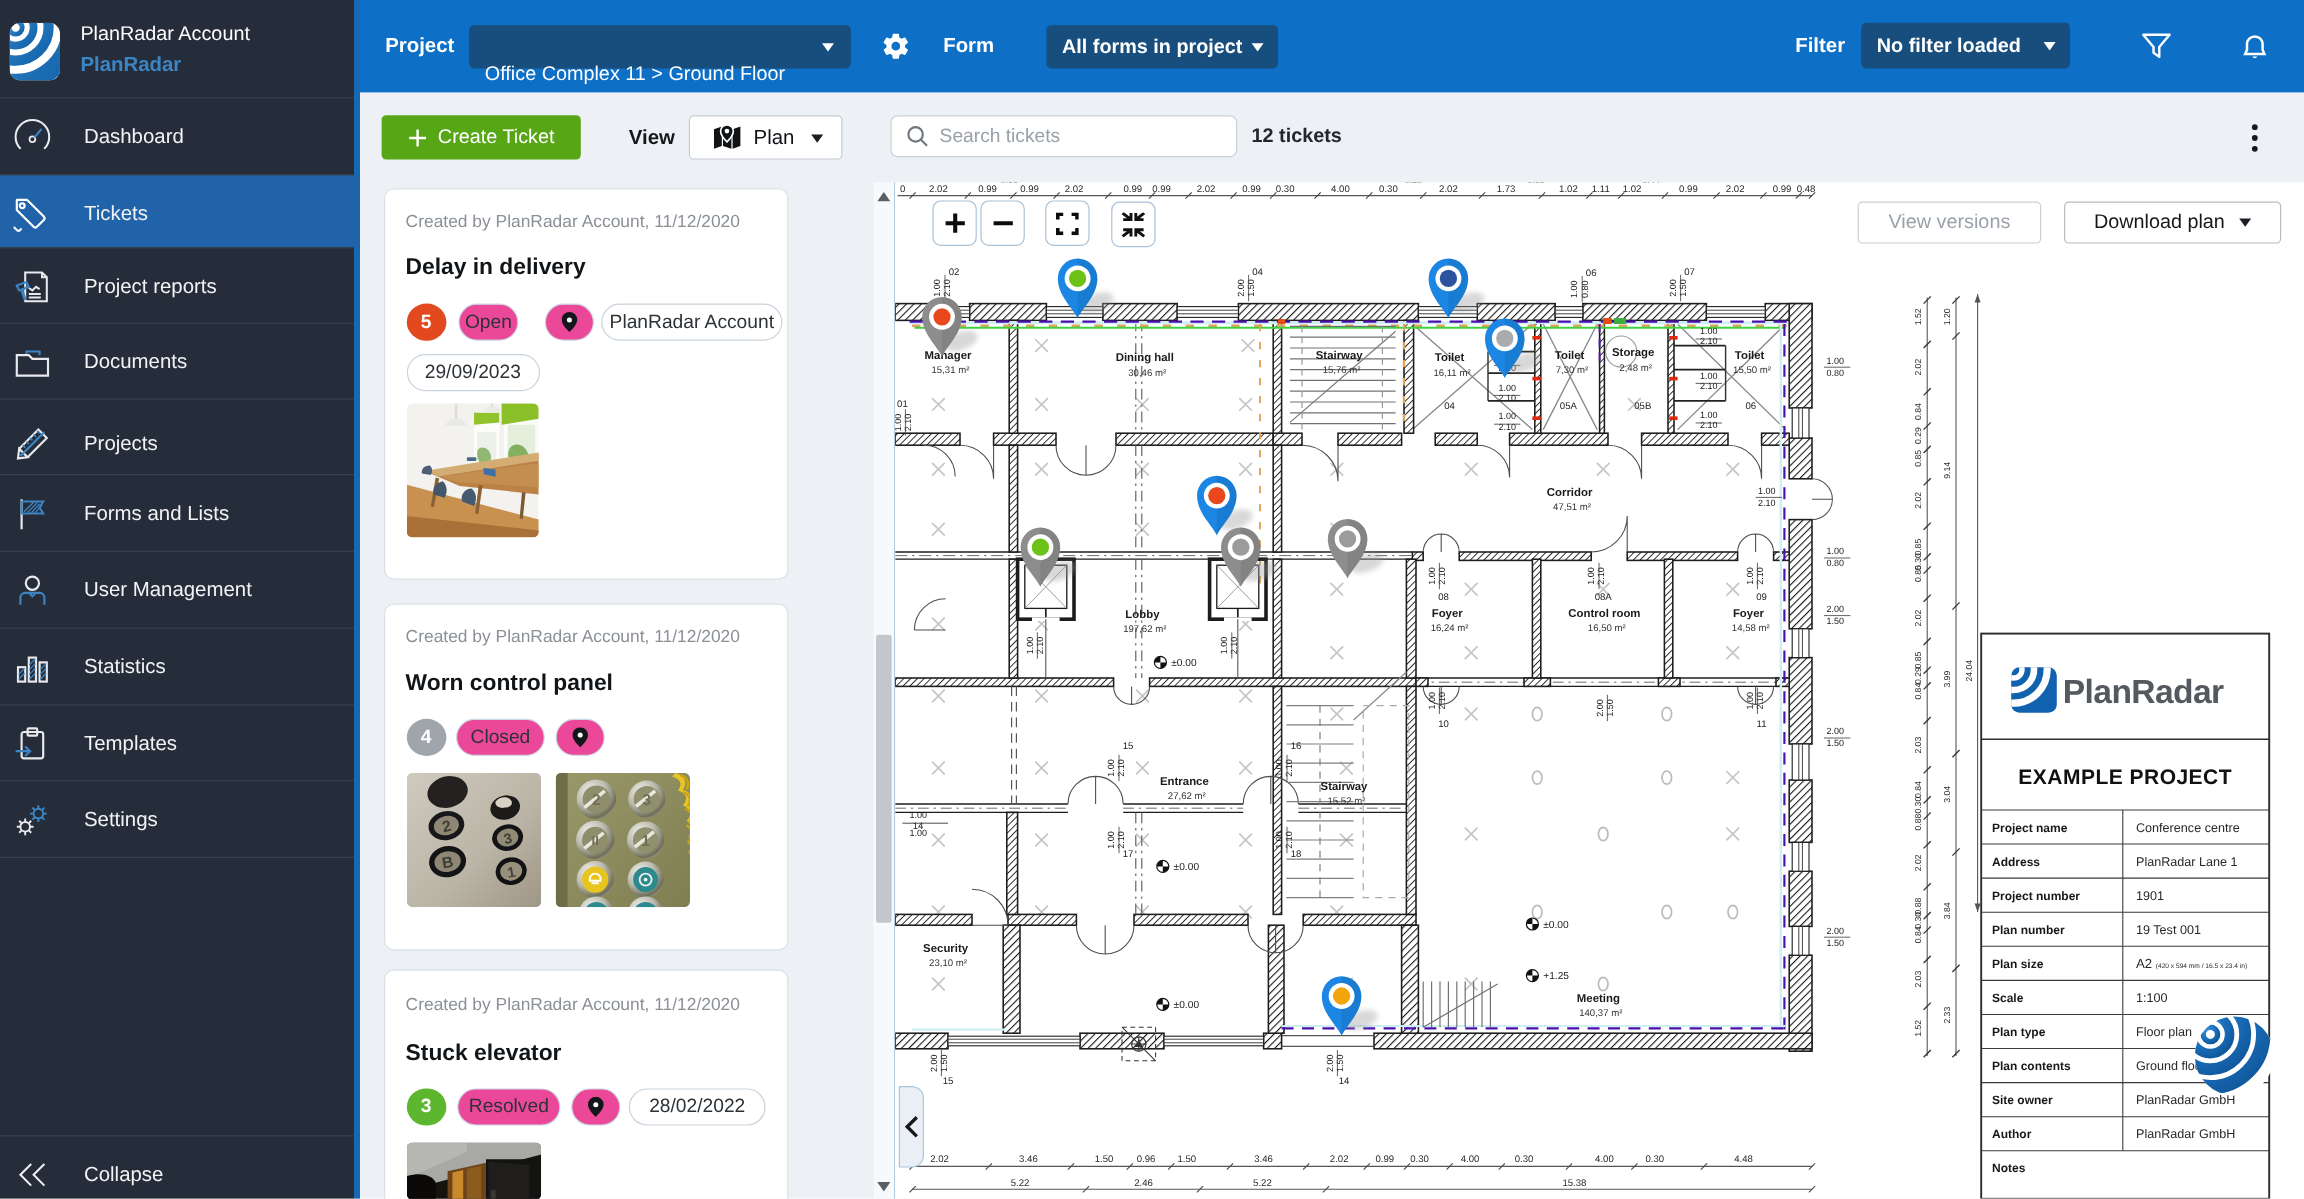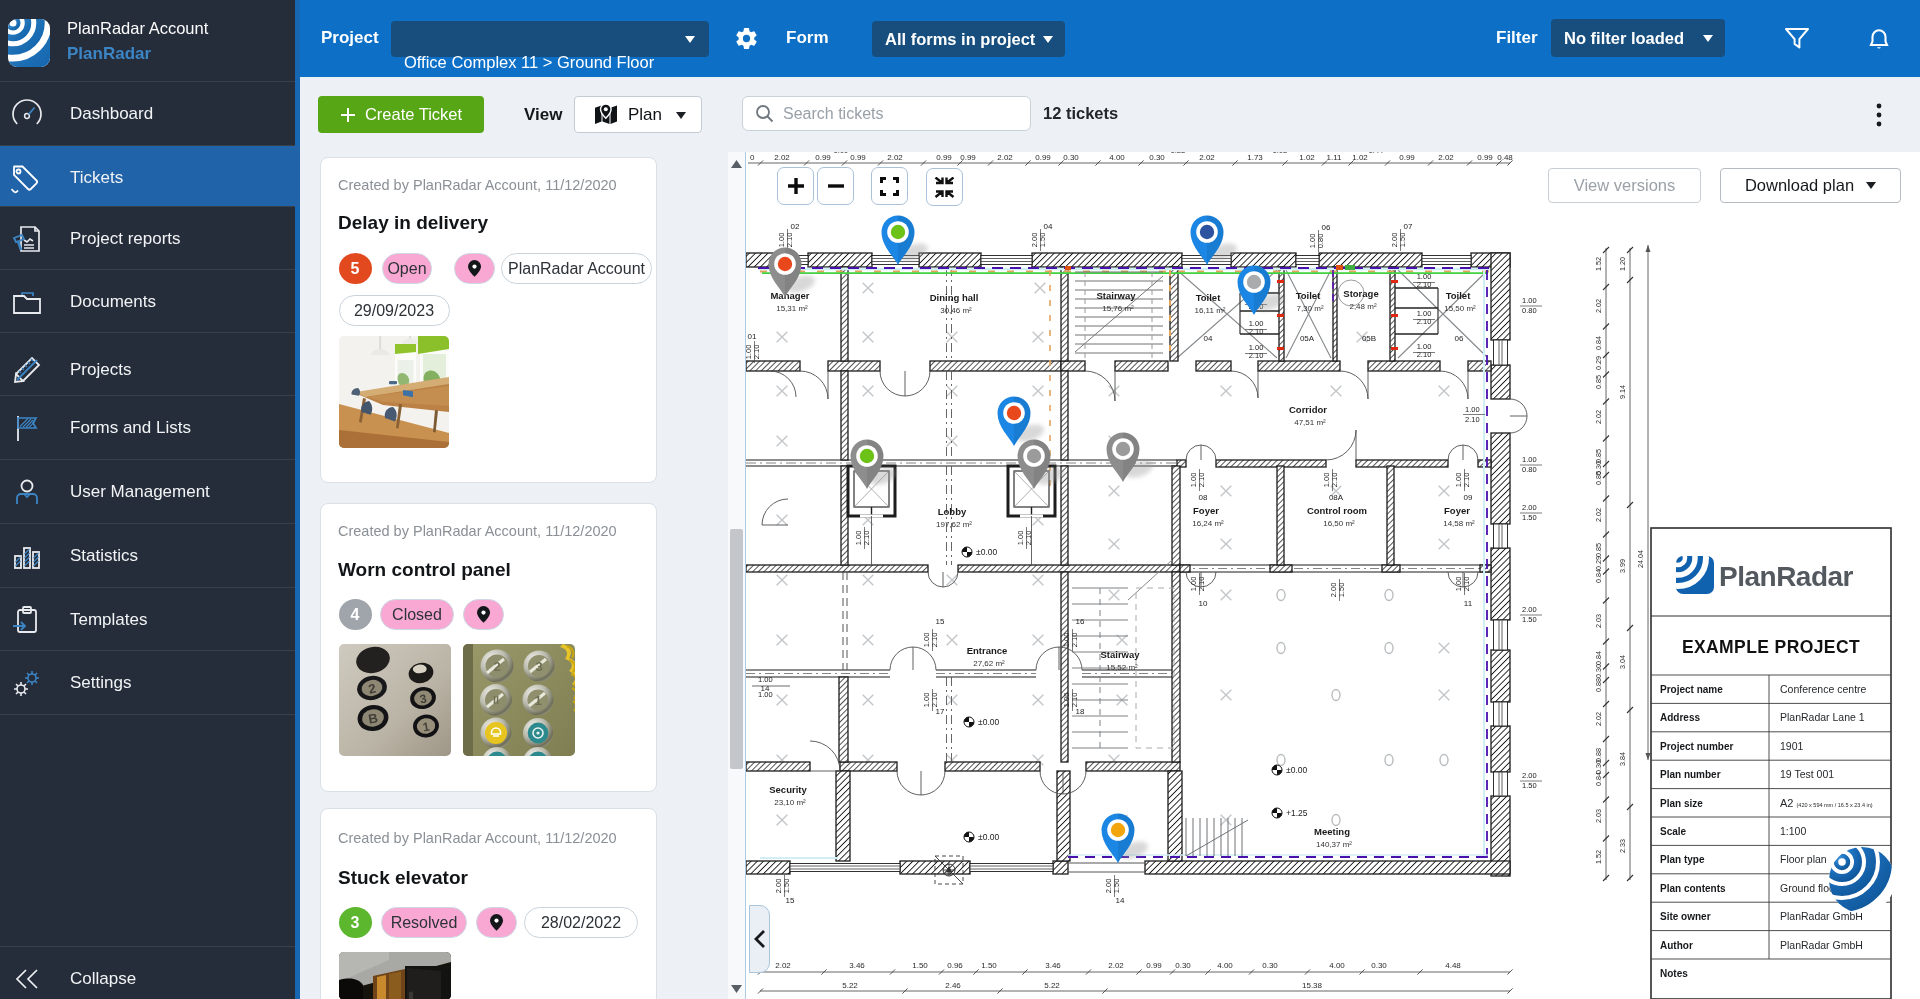--- a/index.html
+++ b/index.html
@@ -28,21 +28,21 @@
   #viewlbl { left:524px; top:105px; font-size:17px; font-weight:bold; color:#15181b; }
   #planbtn { left:574px; top:96px; width:128px; height:37px; background:#fff; border:1px solid #c3ccd4; border-radius:4px; display:flex; align-items:center; }
   #searchbox { left:742px; top:96px; width:289px; height:35px; background:#fff; border:1px solid #c9d1d9; border-radius:6px; display:flex; align-items:center; color:#98a0a8; font-size:16px; }
   #ntickets { left:1043px; top:104px; font-size:16.5px; color:#23272b;font-weight:bold; }
 
   
   .card { position:absolute; left:320px; width:337px; background:#fff; border:1px solid #dae0e7; border-radius:8px; }
   .created { position:absolute; left:17px; color:#8a9096; font-size:14.5px; }
   .ctitle { position:absolute; left:17px; color:#121518; font-size:19px; font-weight:bold; }
   .chip { position:absolute; height:31px; border-radius:16px; font-size:16px; color:#2d3237; display:flex; align-items:center; justify-content:center; }
-  .chip.g { background:#f9a8d4; border:1px solid #ccd8e3; }
+  .chip.g { background:#ec4899; border:1px solid #ccd8e3; }
   .chip.w { background:#fff; border:1px solid #c9d3dc; }
   .badge { position:absolute; width:33px; height:31px; border-radius:50%; color:#fff; font-size:16px; font-weight:bold; display:flex; align-items:center; justify-content:center; }
   .photo { position:absolute; border-radius:5px; overflow:hidden; }
 
   
   #vscroll { left:728px; top:152px; width:17px; height:847px; background:#f8f9fa; }
   #vthumb { position:absolute; left:2px; top:377px; width:13px; height:240px; background:#c3c7cb; border-radius:2px; }
 
   
   #plan { left:745px; top:152px; width:1175px; height:847px; background:#fff; border-left:1px solid #aecbe2; }

